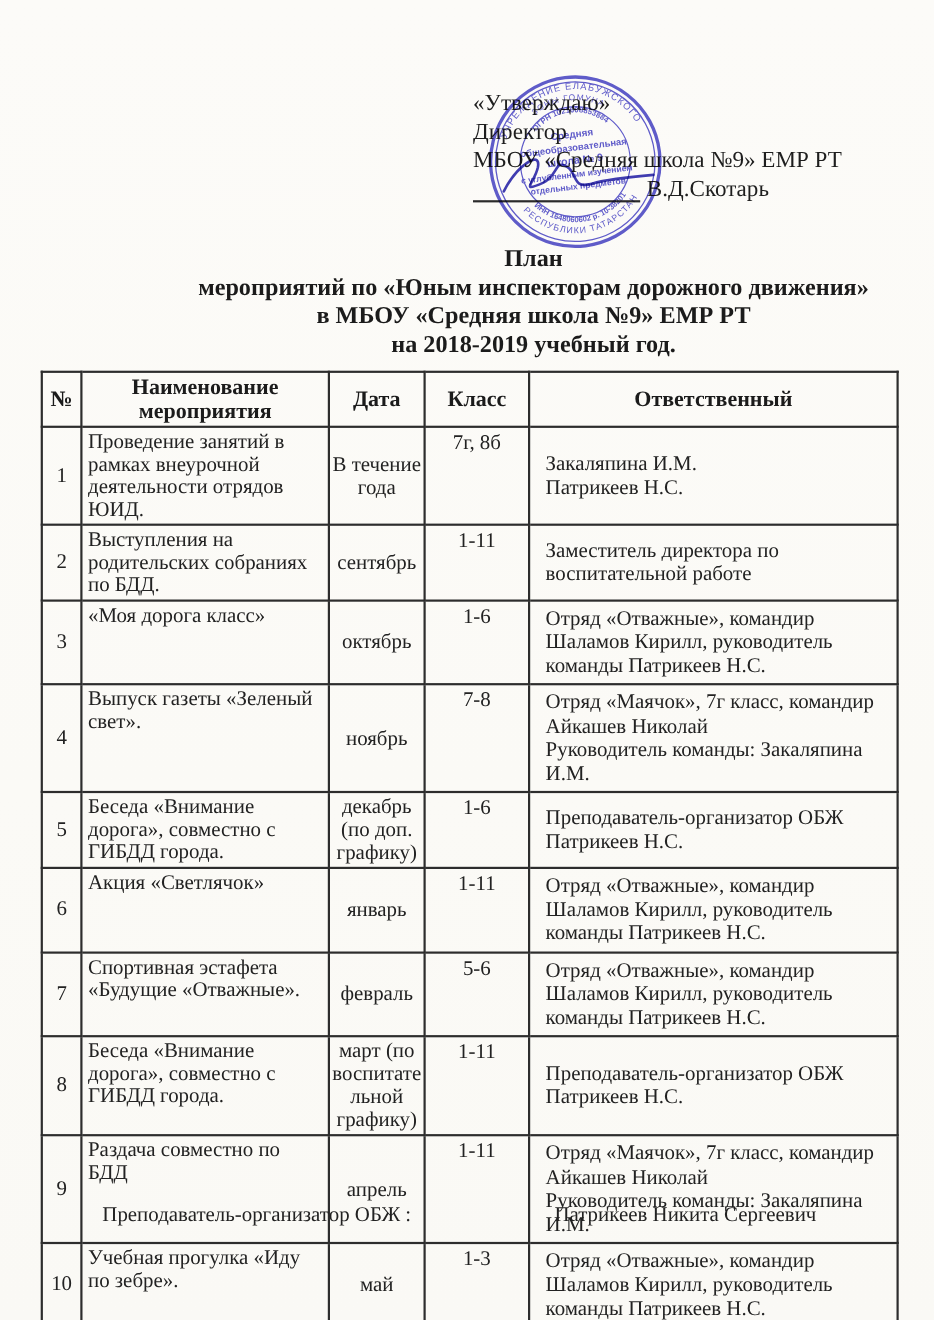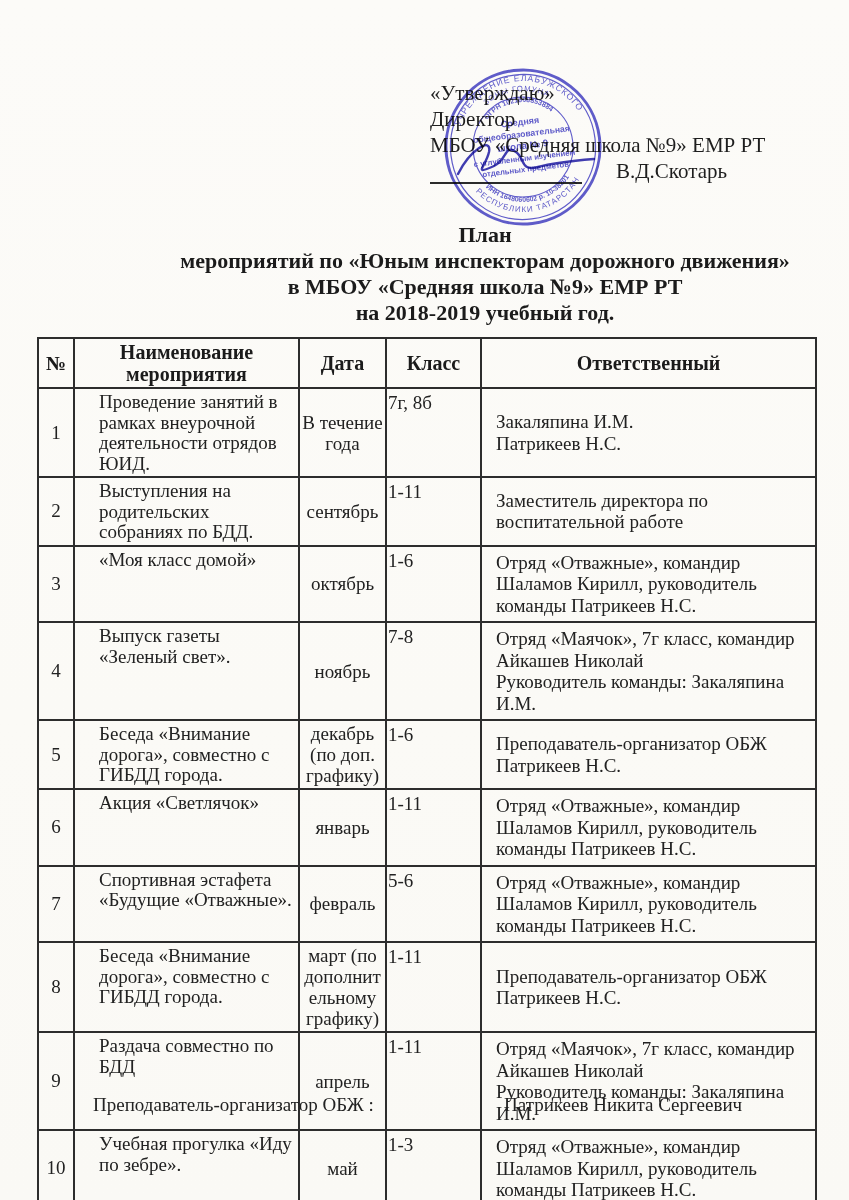--- a/index.html
+++ b/index.html
@@ -12,21 +12,21 @@
   .page{
     position:relative;width:849px;height:1200px;
     background:linear-gradient(180deg,#fcfbf8 0%,#fbfaf6 60%,#faf9f5 100%);
     overflow:hidden;
   }
   
   .approval{
     position:absolute;left:430px;top:80px;
     font-size:21px;line-height:26px;white-space:nowrap;
   }
-  .sig-row{display:flex;align-items:flex-end;gap:28px;}
+  .sig-row{display:flex;align-items:flex-end;}
   .sig-line{display:inline-block;width:152px;height:20px;border-bottom:2px solid #2b2b2b;margin-right:6px;}
   
   .stamp{position:absolute;left:440px;top:64px;width:166px;height:166px;mix-blend-mode:multiply;opacity:.88;}
   .signature{position:absolute;left:448px;top:130px;width:156px;height:62px;mix-blend-mode:multiply;opacity:.9;}
   
   .title{
     position:absolute;left:105px;top:222px;width:760px;
     text-align:center;font-weight:bold;font-size:22px;line-height:26px;color:#1b1b1b;
   }
   
@@ -34,23 +34,23 @@
     position:absolute;left:37px;top:337px;width:778px;
     border-collapse:collapse;table-layout:fixed;
     font-size:19px;color:#222;
   }
   table.plan th,table.plan td{border:2px solid #2d2d2d;}
   table.plan th{
     font-size:20px;font-weight:bold;text-align:center;vertical-align:middle;
     white-space:pre-line;padding:2px;line-height:22px;color:#1b1b1b;
   }
   td.num{text-align:center;vertical-align:middle;}
-  td.name{text-align:left;vertical-align:top;padding:3px 4px 2px 24px;line-height:20.5px;}
+  td.name{text-align:left;vertical-align:top;padding:3px 4px 2px 5px;line-height:20.5px;}
   td.date{text-align:center;vertical-align:middle;padding:2px;line-height:21px;overflow-wrap:anywhere;margin-top:38px;}
-  td.cls{text-align:left;vertical-align:top;padding-top:3px;}
+  td.cls{text-align:center;vertical-align:top;padding-top:3px;}
   td.resp{text-align:left;vertical-align:middle;white-space:pre-line;padding:5px 14px;line-height:21.5px;}
   tr.hdr{height:50px;}
   tr.r1{height:66px;} tr.r2{height:59px;} tr.r3{height:60px;} tr.r4{height:86px;}
   tr.r5{height:69px;} tr.r6{height:65px;} tr.r7{height:56px;} tr.r8{height:82px;}
   tr.r9{height:85px;} tr.r10{height:60px;}
   
   .footer{position:absolute;top:1094px;left:0;width:849px;font-size:19px;color:#222;}
   .footer .left{position:absolute;left:93px;top:0;}
   .footer .right{position:absolute;left:504px;top:0;}
   .stamp text{font-family:"Liberation Sans","DejaVu Sans",sans-serif;}
@@ -147,21 +147,21 @@
       </tr>
       <tr class="r2">
         <td class="num">2</td>
         <td class="name">Выступления на родительских собраниях по БДД.</td>
         <td class="date">сентябрь</td>
         <td class="cls">1-11</td>
         <td class="resp">Заместитель директора по воспитательной работе</td>
       </tr>
       <tr class="r3">
         <td class="num">3</td>
-        <td class="name">«Моя класс домой»</td>
+        <td class="name">«Моя дорога класс»</td>
         <td class="date">октябрь</td>
         <td class="cls">1-6</td>
         <td class="resp">Отряд «Отважные», командир Шаламов Кирилл, руководитель команды Патрикеев Н.С.</td>
       </tr>
       <tr class="r4">
         <td class="num">4</td>
         <td class="name">Выпуск газеты «Зеленый свет».</td>
         <td class="date">ноябрь</td>
         <td class="cls">7-8</td>
         <td class="resp">Отряд «Маячок», 7г класс, командир Айкашев Николай
@@ -185,21 +185,21 @@
       <tr class="r7">
         <td class="num">7</td>
         <td class="name">Спортивная эстафета «Будущие «Отважные».</td>
         <td class="date">февраль</td>
         <td class="cls">5-6</td>
         <td class="resp">Отряд «Отважные», командир Шаламов Кирилл, руководитель команды Патрикеев Н.С.</td>
       </tr>
       <tr class="r8">
         <td class="num">8</td>
         <td class="name">Беседа «Внимание дорога», совместно с ГИБДД города.</td>
-        <td class="date">март (по дополнительному графику)</td>
+        <td class="date">март (по воспитательной графику)</td>
         <td class="cls">1-11</td>
         <td class="resp">Преподаватель-организатор ОБЖ
 Патрикеев Н.С.</td>
       </tr>
       <tr class="r9">
         <td class="num">9</td>
         <td class="name">Раздача совместно по БДД</td>
         <td class="date">апрель</td>
         <td class="cls">1-11</td>
         <td class="resp">Отряд «Маячок», 7г класс, командир Айкашев Николай

